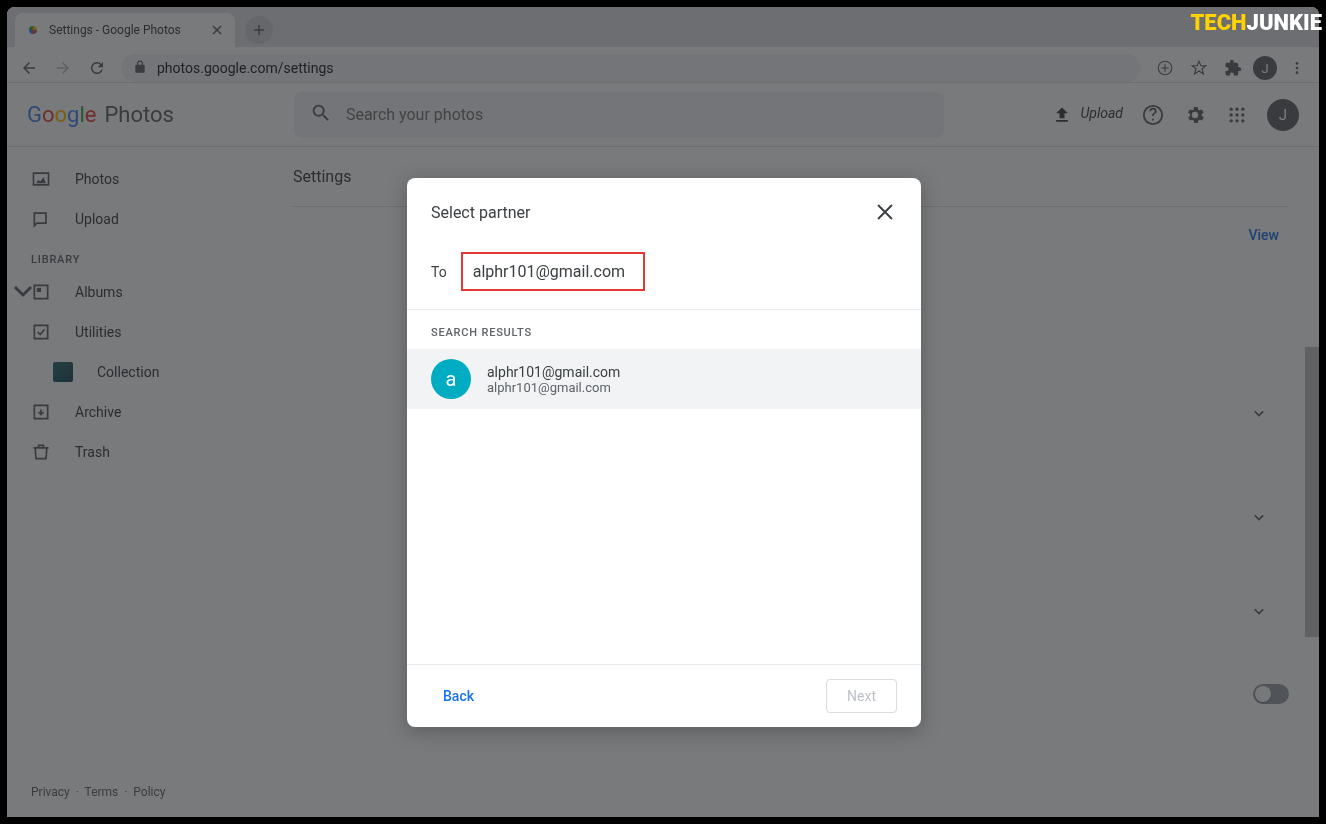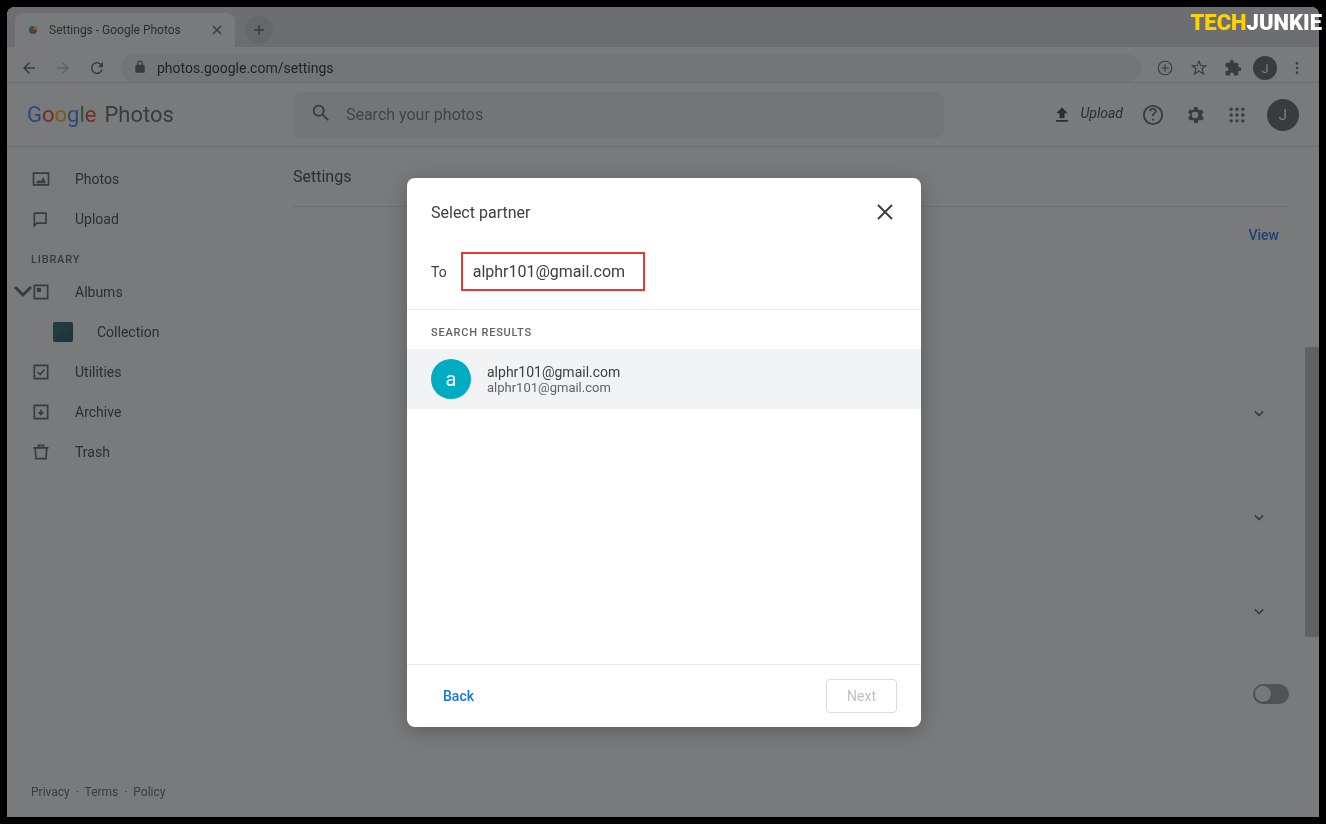--- a/index.html
+++ b/index.html
@@ -239,30 +239,30 @@
           <svg width="10" height="10" viewBox="0 0 10 10">
               <path d="M1 3l4 4 4-4" fill="none" stroke="currentColor" stroke-width="1.5"></path>
             </svg>
         </span>
         <svg viewBox="0 0 24 24">
             <path fill="none" stroke="currentColor" stroke-width="2" d="M4 4h16v16H4z"></path>
             <rect x="7" y="7" width="5" height="5" fill="currentColor"></rect>
           </svg>
         <span>Albums</span>
       </div>
+      <div class="nav-item">
+        <svg viewBox="0 0 24 24">
+            <path fill="none" stroke="currentColor" stroke-width="2" d="M4 4h16v16H4z"></path>
+            <path d="M8 12l3 3 5-6" fill="none" stroke="currentColor" stroke-width="2"></path>
+          </svg>
+        <span>Utilities</span>
+      </div>
       <div class="nav-item sub">
         <div class="thumb nav-icon"></div>
         <span>Collection</span>
-      </div>
-      <div class="nav-item">
-        <svg viewBox="0 0 24 24">
-            <path fill="none" stroke="currentColor" stroke-width="2" d="M4 4h16v16H4z"></path>
-            <path d="M8 12l3 3 5-6" fill="none" stroke="currentColor" stroke-width="2"></path>
-          </svg>
-        <span>Utilities</span>
       </div>
       <div class="nav-item">
         <svg viewBox="0 0 24 24">
             <path fill="none" stroke="currentColor" stroke-width="2" d="M4 4h16v16H4z"></path>
             <path d="M12 9v6m-3-3l3 3 3-3" fill="none" stroke="currentColor" stroke-width="2"></path>
           </svg>
         <span>Archive</span>
       </div>
       <div class="nav-item">
         <svg viewBox="0 0 24 24">

